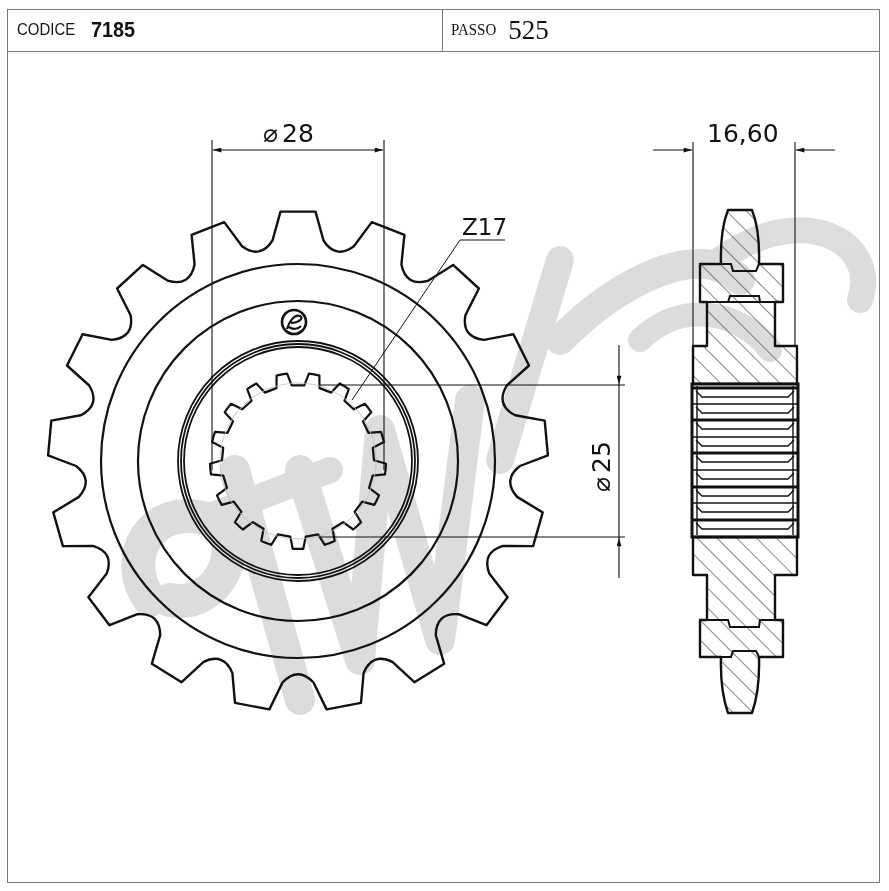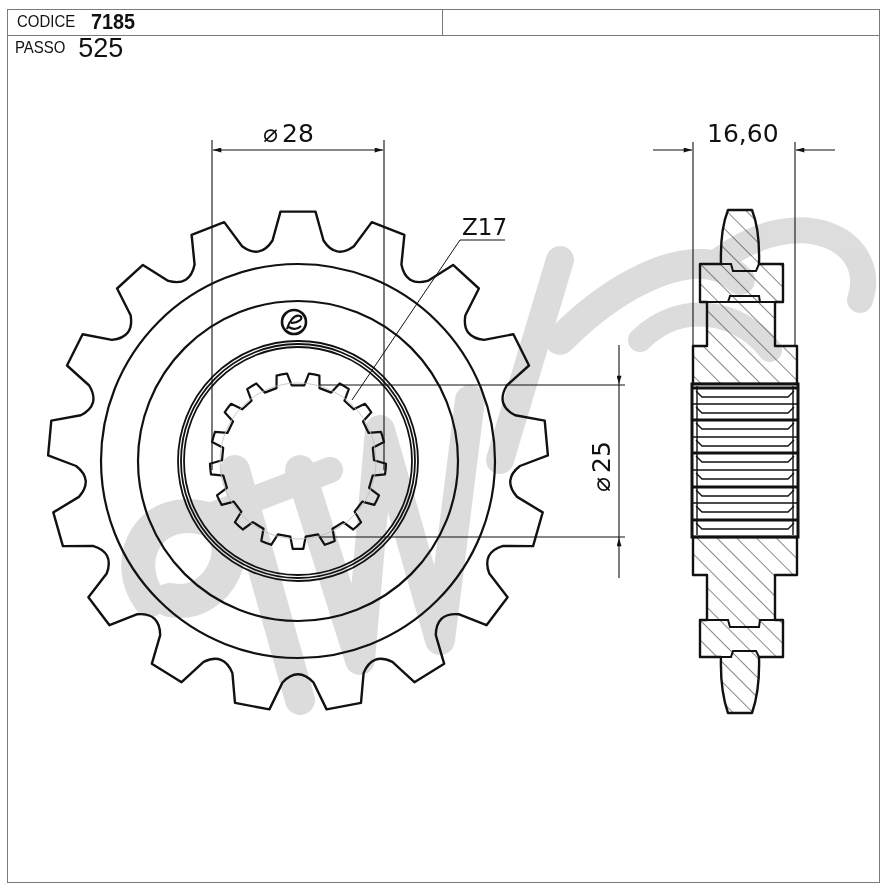--- a/index.html
+++ b/index.html
@@ -1,21 +1,21 @@
 <!DOCTYPE html>
 <html><head>
   <meta charset="utf-8">
   <style>
     html, body { margin: 0; padding: 0; background: #ffffff; }
     body { width: 889px; height: 891px; position: relative; overflow: hidden; font-family: "Liberation Sans", sans-serif; }
     .frame { position: absolute; left: 7px; top: 9px; width: 873px; height: 874px; border: 1px solid #7a7a7a; box-sizing: border-box; }
-    .header-row { position: absolute; left: 7px; top: 9px; width: 873px; height: 27px; border-bottom: 1px solid #7a7a7a; box-sizing: border-box; display: flex; flex-direction: column; }
+    .header-row { position: absolute; left: 7px; top: 9px; width: 873px; height: 43px; border-bottom: 1px solid #7a7a7a; box-sizing: border-box; display: flex; }
     .cell { height: 100%; display: flex; align-items: center; box-sizing: border-box; }
     .cell-left { width: 436px; border-right: 1px solid #7a7a7a; padding-left: 10px; }
-    .cell-right { flex: 1; padding-left: 8px; }
+    .cell-right { flex: 1; padding-left: 8px; font-family: Liberation Serif, serif; }
     .lbl { font-size: 17px; color: #111; transform: scaleX(0.88); transform-origin: left center; display: inline-block; }
     .val-bold { font-size: 22px; font-weight: bold; color: #111; margin-left: -2px; transform: scaleX(0.9); transform-origin: left center; display: inline-block; }
     .val { font-size: 27px; color: #111; margin-left: 0px; }
     .drawing { position: absolute; left: 0; top: 0; width: 889px; height: 891px; }
     .dim-text { font-family: "DejaVu Sans", sans-serif; fill: #111; }
   </style>
 </head>
 <body>
 
 <div class="frame"></div>

